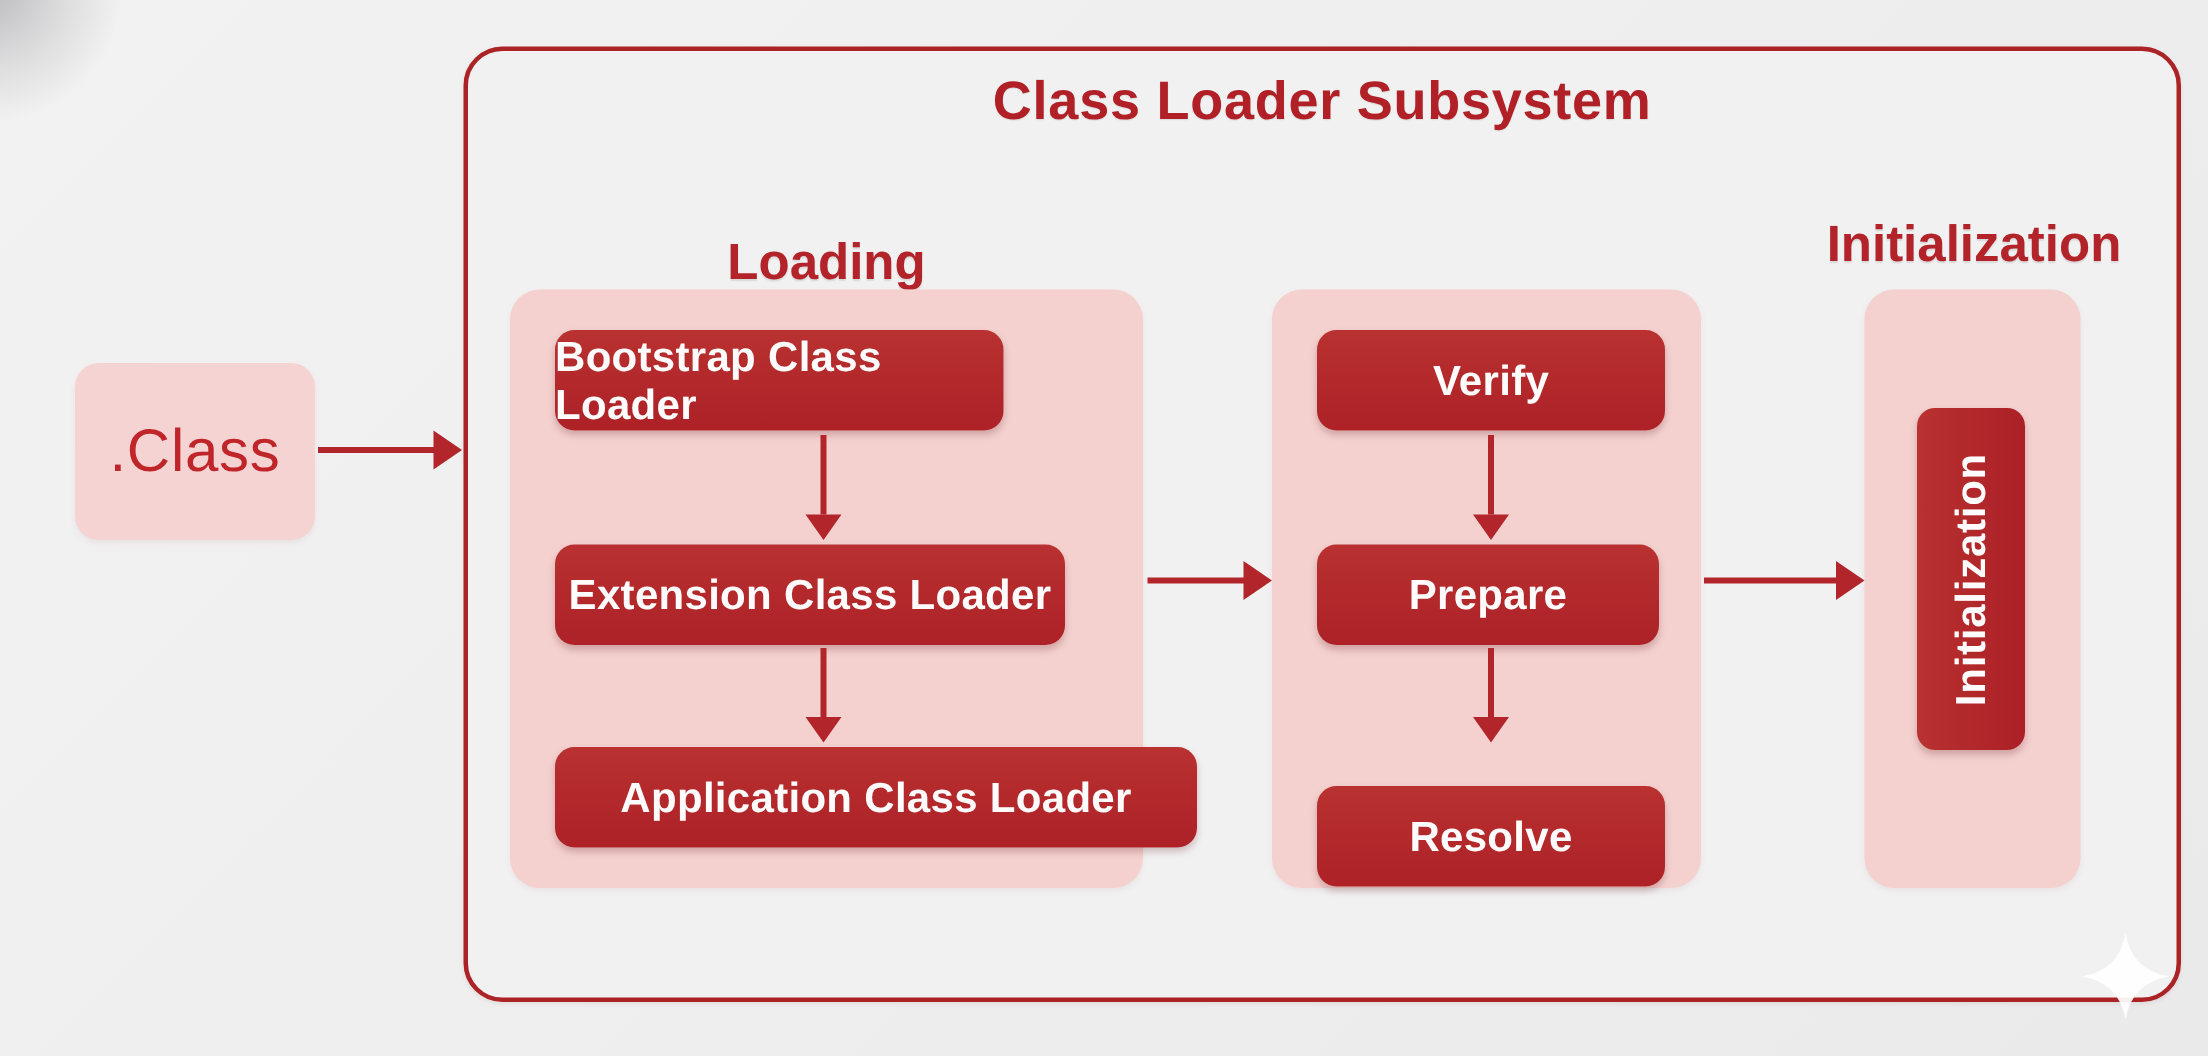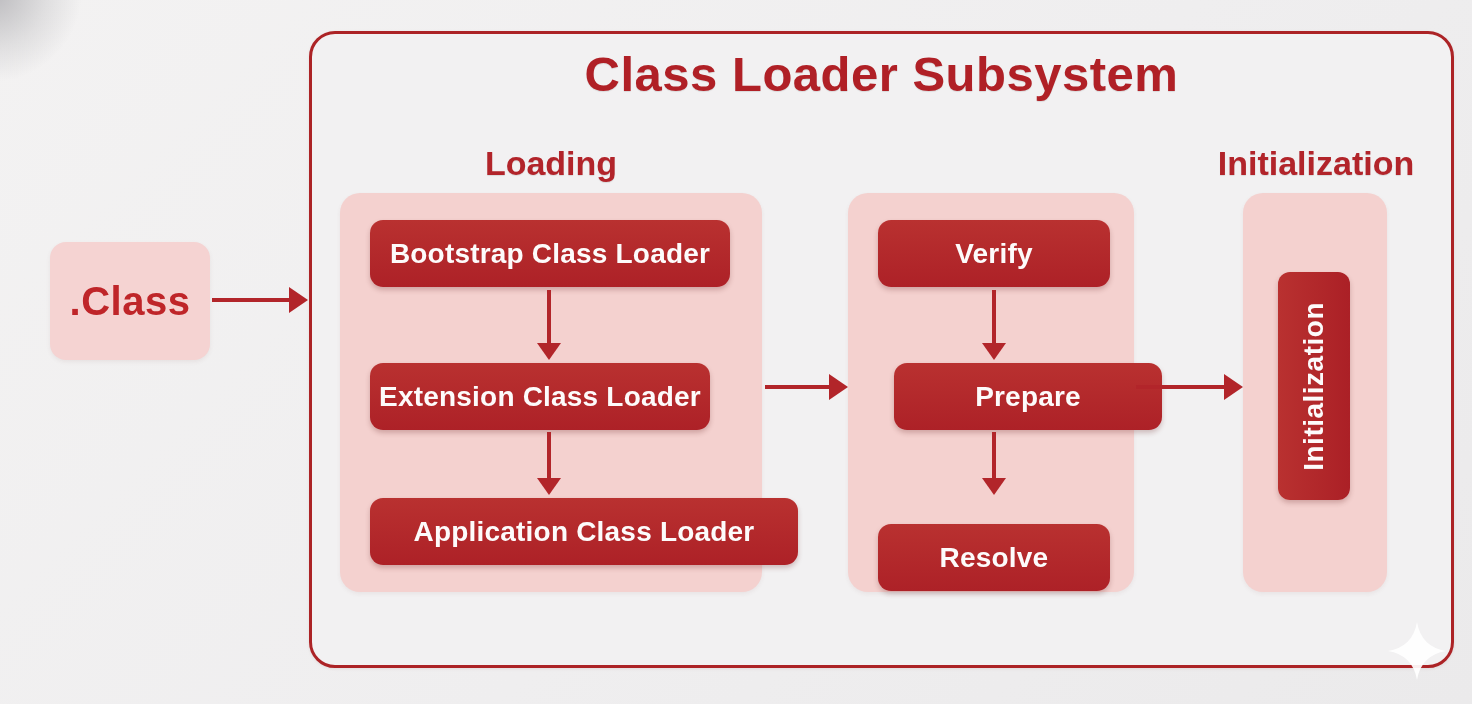--- a/index.html
+++ b/index.html
@@ -18,64 +18,64 @@
     pointer-events: none;
   }
   
   .class-node {
     position: absolute; left: 50px; top: 242px; width: 160px; height: 118px;
     background: #f5d3d2; border-radius: 16px;
     display: flex; align-items: center; justify-content: center;
     box-shadow: 0 2px 4px rgba(120,60,60,0.08);
   }
   .class-node .lbl {
-    font-size: 40px; font-weight: 700; color: #bf2529; letter-spacing: 0.5px;
+    font-size: 40px; font-weight: 400; color: #bf2529; letter-spacing: 0.5px;
   }
   
   .subsystem {
     position: absolute; left: 309px; top: 31px; width: 1139px; height: 631px;
     border: 3px solid #ac2326; border-radius: 26px;
     background: #f2f1f2;
     box-shadow: 0 1px 3px rgba(120,60,60,0.10);
   }
   .main-title {
     position: absolute; left: 310px; top: 46px; width: 1143px;
-    text-align: center; font-size: 49px; font-weight: 700; color: #b02026;
+    text-align: center; font-size: 36px; font-weight: 700; color: #b02026;
     letter-spacing: 0.5px; text-shadow: 0 1px 1px rgba(0,0,0,0.10);
   }
   .section-header {
     position: absolute; top: 144px; width: 300px; text-align: center;
     font-size: 34px; font-weight: 700; color: #b2242a;
     text-shadow: 0 1px 1px rgba(0,0,0,0.10);
   }
-  .hdr-loading { left: 401px; }
+  .hdr-loading { left: 401px; margin-top: 12px; }
   .hdr-linking { left: 845px; }
   .hdr-init    { left: 1166px; }
   
   .panel {
     position: absolute; top: 193px; height: 399px;
     background: #f4d1cf; border-radius: 20px;
     box-shadow: 0 2px 4px rgba(120,60,60,0.07);
   }
   .panel-loading { left: 340px; width: 422px; }
   .panel-linking { left: 848px; width: 286px; }
   .panel-init    { left: 1243px; width: 144px; }
   
   .node {
     position: absolute; height: 67px; border-radius: 13px;
     background: linear-gradient(180deg, #b93130 0%, #ad2127 100%);
     display: flex; align-items: center; justify-content: center;
     box-shadow: 0 3px 5px rgba(100,30,30,0.25);
     color: #fdfbfb; font-weight: 700; font-size: 28px; letter-spacing: 0.2px;
   }
-  .n-bootstrap   { left: 370px; top: 220px; width: 360px; text-align: right; }
+  .n-bootstrap   { left: 370px; top: 220px; width: 299px; }
   .n-extension   { left: 370px; top: 363px; width: 340px; }
   .n-application { left: 370px; top: 498px; width: 428px; }
   .n-verify      { left: 878px; top: 220px; width: 232px; }
-  .n-prepare     { left: 878px; top: 363px; width: 268px; margin-left: 16px; }
+  .n-prepare     { left: 878px; top: 363px; width: 228px; }
   .n-resolve     { left: 878px; top: 524px; width: 232px; }
   .n-init {
     left: 1278px; top: 272px; width: 72px; height: 228px; border-radius: 12px;
     background: linear-gradient(90deg, #b93130 0%, #ab2026 100%);
   }
   .n-init .vtext {
     writing-mode: vertical-rl; transform: rotate(180deg);
     font-size: 28px; font-weight: 700; color: #fdfbfb; letter-spacing: 0.5px;
   }
   

